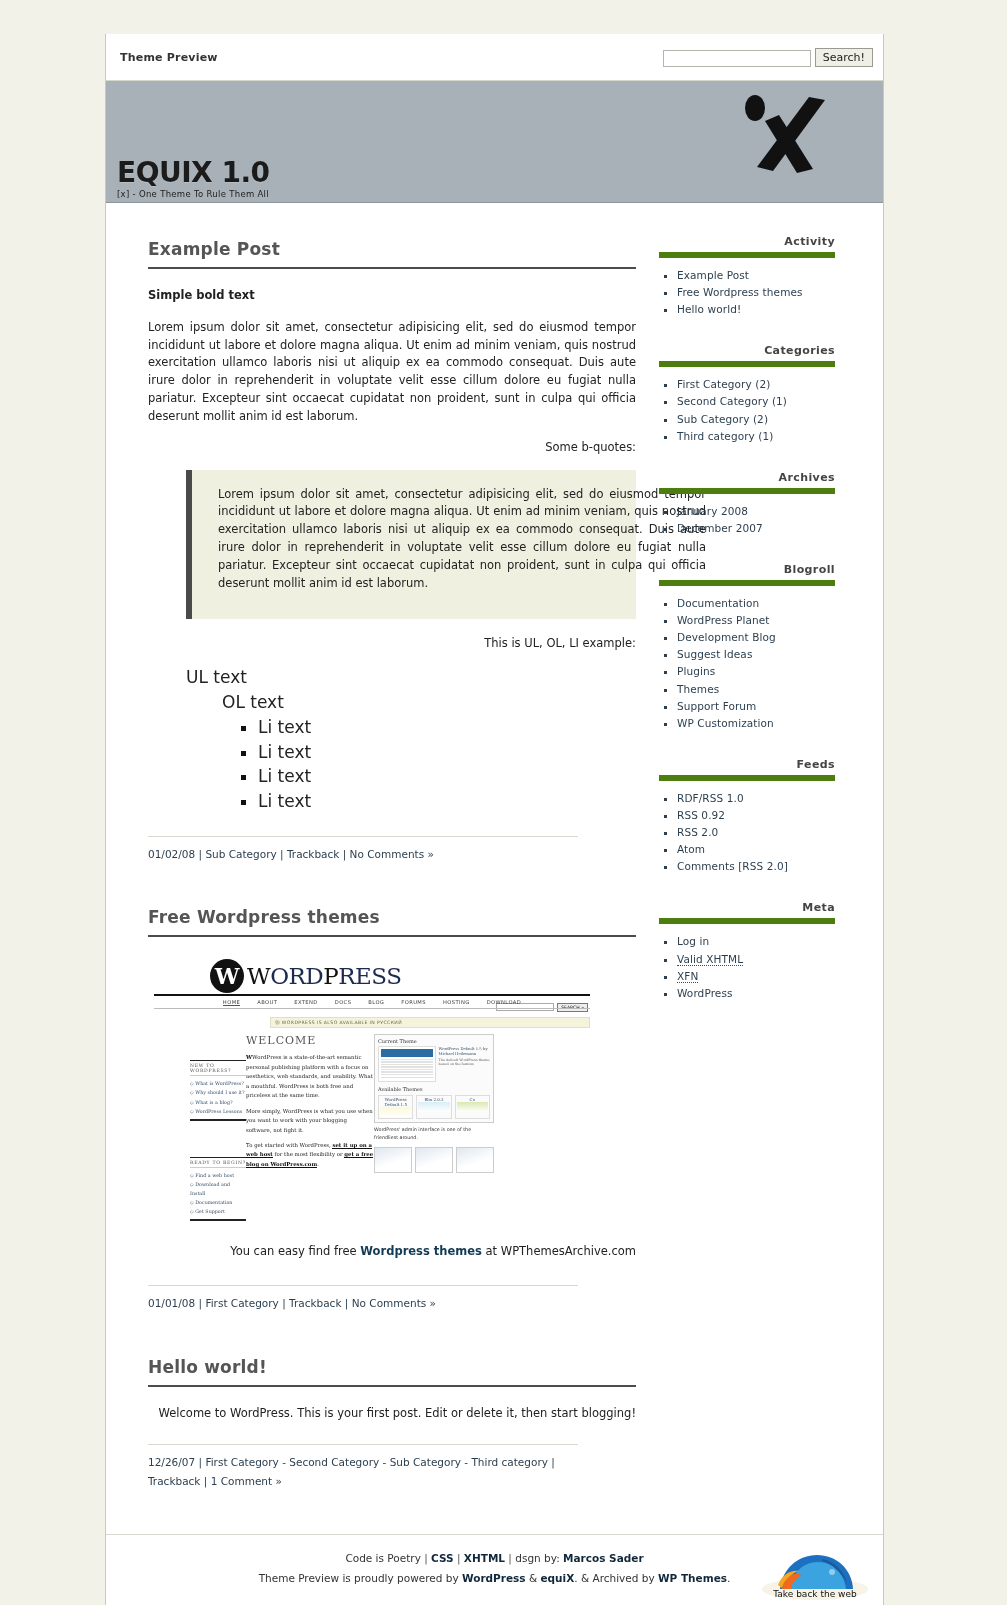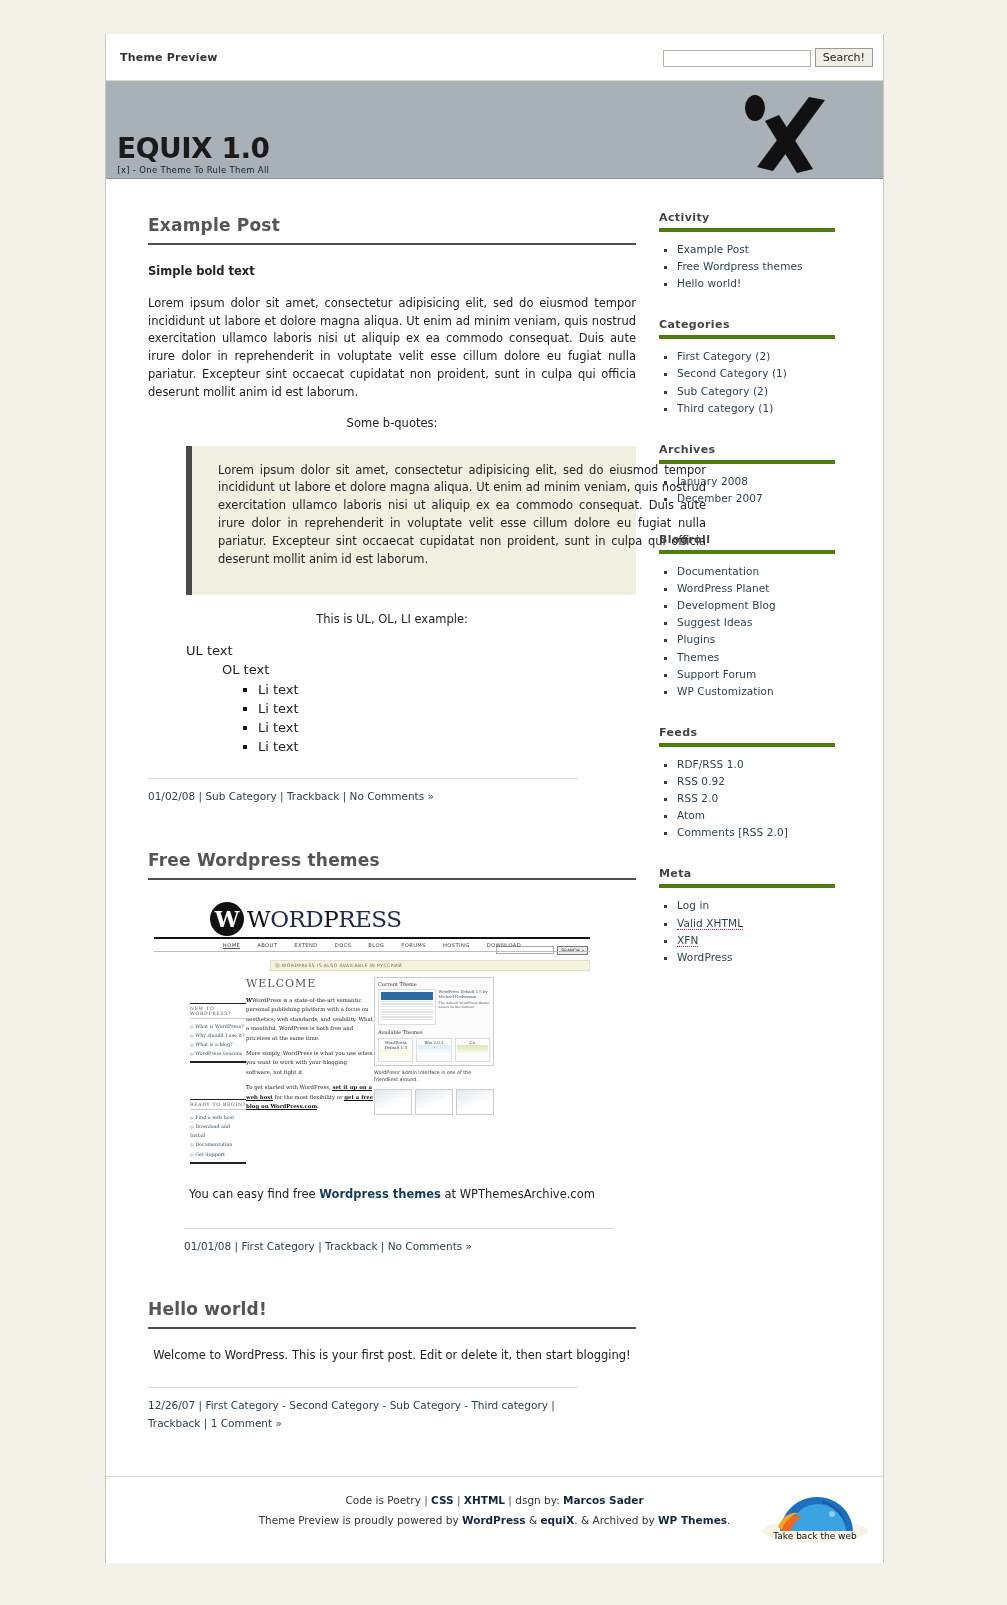--- a/index.html
+++ b/index.html
@@ -48,26 +48,25 @@
     background: #f0efe6;
     font-family: "DejaVu Sans", sans-serif;
     font-size: 11px;
     color: #222;
     padding: 0 7px;
     cursor: pointer;
   }
 
   
   .banner {
-    height: 98px;
+    height: 122px;
     background: #a8b0b8;
     position: relative;
     overflow: hidden;
     border-bottom: 1px solid #8d959c;
-    text-align: center;
   }
   .logo-wrap {
     position: absolute;
     left: 11px; bottom: 3px;
   }
   .logo-title {
     font-family: "DejaVu Sans", sans-serif;
     font-size: 28px;
     font-weight: bold;
     color: #1b1b1b;
@@ -98,32 +97,32 @@
     font-size: 17px; font-weight: bold;
     color: #555555;
     margin: 0 0 3px 0;
     padding-bottom: 5px;
     letter-spacing: .2px;
   }
   .post-rule { border-bottom: 2px solid #4c4c4c; width: 488px; margin-bottom: 18px; }
 
   .post p { font-size: 11.5px; color: #222; line-height: 1.55; margin: 0 0 13px 0; text-align: justify; width: 488px;}
   .post p.bold-lead { font-weight: bold; font-size: 11.5px; margin-bottom: 14px; }
-  .post p.noj { text-align: center; }
+  .post p.noj { text-align: right; }
 
   blockquote {
     margin: 0 0 16px 38px;
     width: 450px;
     background: #f0f0e1;
     border-left: 6px solid #4a4a4a;
     padding: 16px 22px 14px 26px;
   }
   blockquote p { margin: 0; font-size: 11.5px; line-height: 1.55; color: #222; text-align: justify; width: auto; }
 
-  .list-demo { font-size: 13px; color: #222; margin: 0 0 6px 0; }
+  .list-demo { font-size: 17px; color: #222; margin: 0 0 6px 0; }
   .list-demo ul { margin: 0; padding-left: 38px; list-style: none; }
   .list-demo ol { margin: 0; padding-left: 36px; list-style: none; }
   .list-demo ul ul { padding-left: 36px; list-style: square; }
   .list-demo li { line-height: 1.4; margin: 1px 0; }
   .list-demo ul ul li::marker { color: #111; }
 
   .post-meta {
     border-top: 1px solid #d9d9d0;
     padding-top: 8px;
     font-size: 10.5px;
@@ -201,25 +200,25 @@
   .wp-caption { font-family: "DejaVu Sans", sans-serif; font-size: 4.8px; color: #333; line-height: 1.6; margin-top: 3px; }
   .wp-themes-row { display: flex; gap: 3px; margin-top: 3px; }
   .wp-theme-card { flex: 1; border: 1px solid #ddd; padding: 1px; }
   .wp-theme-name { font-size: 4px; color: #36506b; text-align: center; }
   .wp-bottom-shots { display: flex; gap: 3px; margin-top: 5px; }
   .wp-bottom-shot { flex: 1; height: 26px; border: 1px solid #ccc; background: linear-gradient(160deg,#dfe7ef,#fff 60%); }
 
   
   .widget { margin-bottom: 26px; }
   .widget-title {
-    text-align: left;
+    text-align: right;
     font-size: 11px; font-weight: bold; color: #444;
     letter-spacing: .4px;
     padding-bottom: 4px;
-    border-bottom: 4px solid #4d7c0f;
+    border-bottom: 6px solid #4d7c0f;
     margin-bottom: 9px;
   }
   .widget ul { list-style: square; margin: 0; padding-left: 18px; }
   .widget li { font-size: 10.5px; color: #2c3f4f; line-height: 1.63; letter-spacing: .1px; }
   .widget li span.abbr { border-bottom: 1px dotted #c06; }
 
   
   .footer-sep { border-top: 1px solid #d8d7cc; margin-top: 10px; }
   .footer {
     height: 86px; position: relative;
@@ -406,21 +405,21 @@
                 <div class="wp-bottom-shot"></div>
                 <div class="wp-bottom-shot"></div>
                 <div class="wp-bottom-shot"></div>
               </div>
             </div>
           </div>
         </div>
 
         <p class="noj"><span>You can easy find free </span><span class="wpt-link">Wordpress themes</span><span> at WPThemesArchive.com</span></p>
 
-        <div class="post-meta" style="margin-top:24px;margin-left:36px;">
+        <div class="post-meta" style="margin-top:24px;">
           <span>01/01/08</span>
           <span class="sep"> | </span>
           <a href="#">First Category</a>
           <span class="sep"> | </span>
           <a href="#">Trackback</a>
           <span class="sep"> | </span>
           <a href="#">No Comments »</a>
         </div>
       </div>
 

